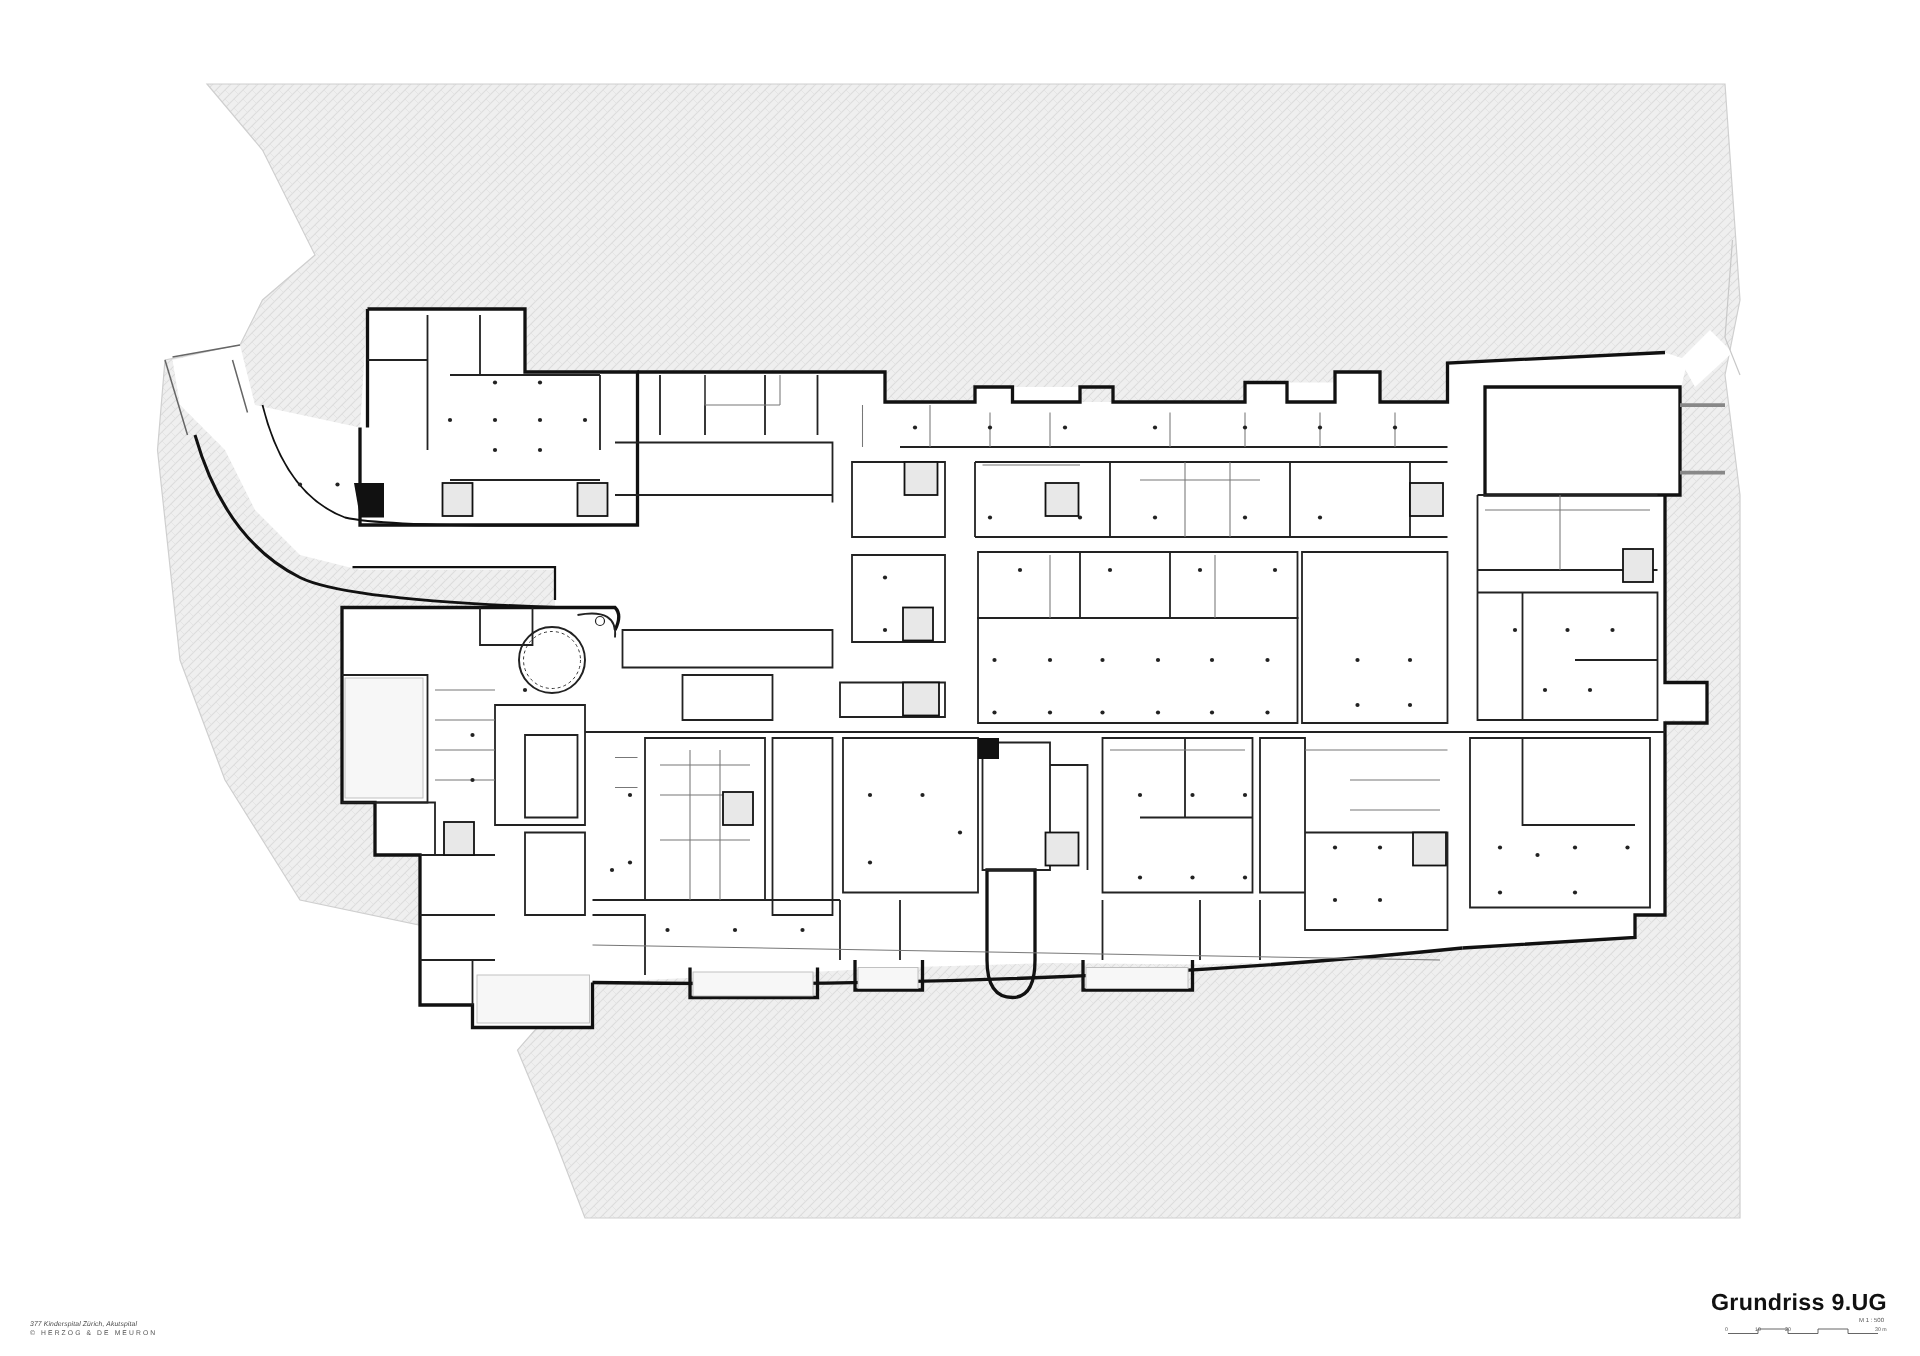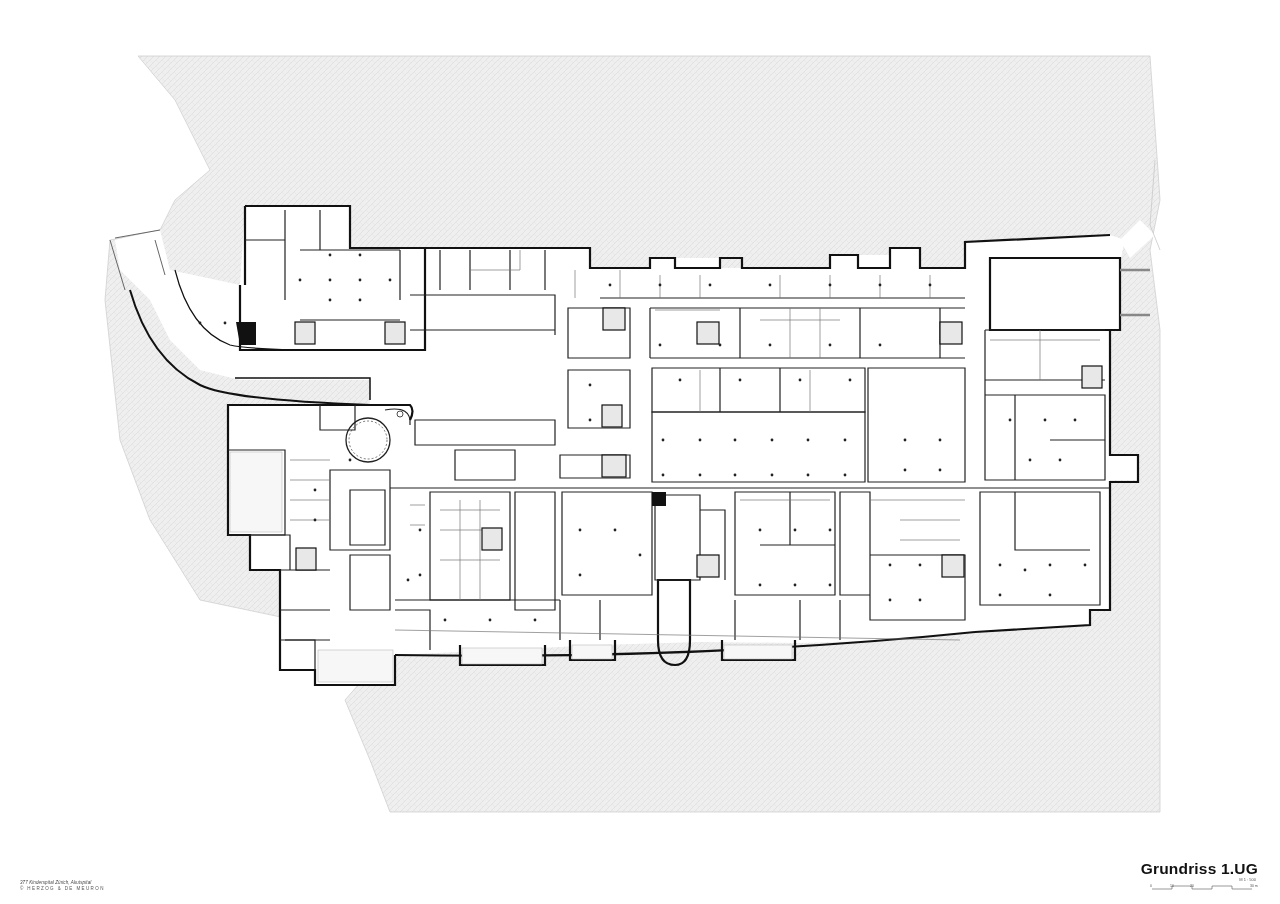--- a/index.html
+++ b/index.html
@@ -226,21 +226,21 @@
 
     <g fill="none" stroke="#c8c8c8" stroke-width="0.8">
       <path d="M1155 160 L1150 225 L1160 250"></path>
     </g>
 
     <g fill="none" stroke="#555" stroke-width="0.6">
       <path d="M1152 889 L1172 889 L1172 886 L1192 886 L1192 889 L1212 889 L1212 886 L1232 886 L1232 889 L1252 889"></path>
     </g>
   </svg>
 
-  <div class="title">Grundriss 1.UG</div>
+  <div class="title">Grundriss 9.UG</div>
   <div class="scale">M 1 : 500</div>
   <div class="scalebar">
     <span style="left:0px">0</span>
     <span style="left:20px">10</span>
     <span style="left:40px">20</span>
     <span style="left:100px">30 m</span>
   </div>
   <div class="credit-line1">377 Kinderspital Zürich, Akutspital</div>
   <div class="credit-line2">© HERZOG &amp; DE MEURON</div>
 </div>

